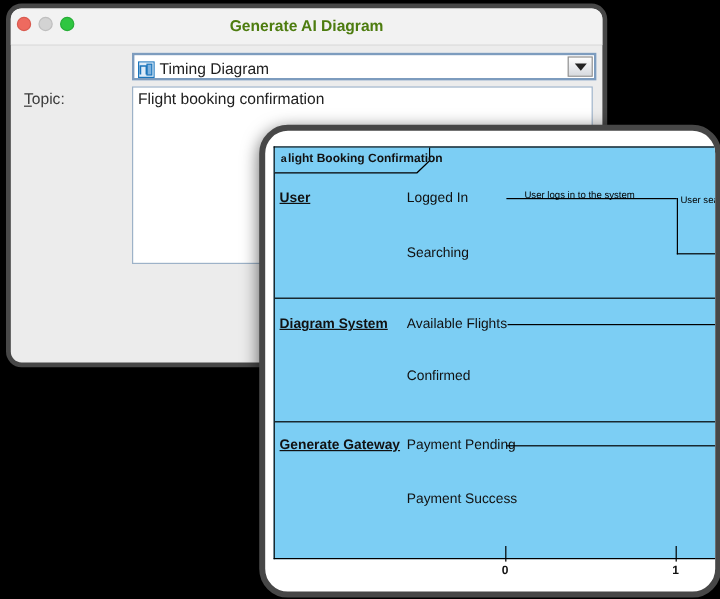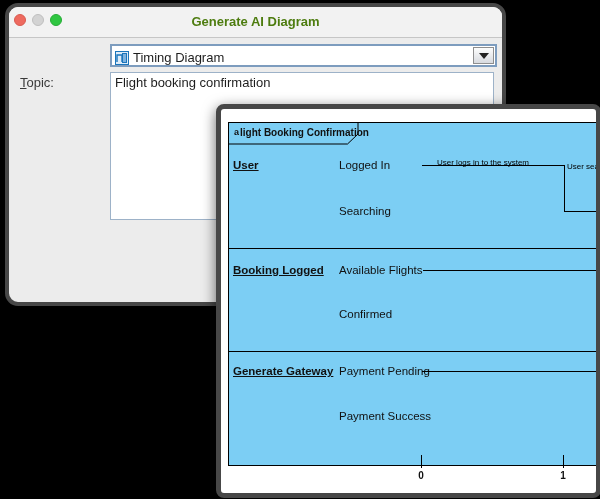--- a/index.html
+++ b/index.html
@@ -33,21 +33,21 @@
         display:flex;align-items:center;justify-content:center;}
   .combo-arrow{width:0;height:0;border-left:5px solid transparent;border-right:5px solid transparent;
         border-top:6px solid #222;}
 
   .topic-area{position:absolute;left:101px;top:65px;width:384px;height:148px;box-sizing:border-box;
         background:#fff;border:1px solid #9DB2C8;resize:none;outline:none;
         font-family:"Liberation Sans", sans-serif;font-size:13px;color:#1d1d1d;padding:2px 4px;}
 
   
   .win2{position:absolute;left:216px;top:104px;width:385px;height:394px;background:#fff;
-        border:5px solid #474747;border-radius:8px;box-sizing:border-box;overflow:hidden;
+        border:5px solid #474747;border-radius:24px;box-sizing:border-box;overflow:hidden;
         box-shadow:0 4px 14px rgba(0,0,0,.6);}
   .canvas{position:absolute;left:7px;top:13px;width:368px;height:344px;background:#7CCEF4;
         border:1px solid #000;border-right:none;box-sizing:border-box;overflow:hidden;}
 
   .tab{position:absolute;left:-1px;top:-1px;width:131px;height:23px;}
   .tab-label{position:absolute;left:5px;top:4px;font-size:10px;font-weight:bold;color:#111;white-space:nowrap;}
   .tab-icon{font-size:9px;vertical-align:top;font-weight:bold;margin-right:1px;}
 
   .lname{position:absolute;left:4px;transform:translateY(-50%);font-size:11.5px;font-weight:bold;
         text-decoration:underline;color:#111;white-space:nowrap;}
@@ -104,21 +104,21 @@
       <div class="lstate" style="top:42px">Logged In</div>
       <div class="lstate" style="top:88px">Searching</div>
       <div class="hline" style="left:193px;top:42px;width:142px"></div>
       <div class="vline" style="left:335px;top:42px;height:47px"></div>
       <div class="hline" style="left:335px;top:88px;width:33px"></div>
       <div class="ann" style="left:208px;top:35px">User logs in to the system</div>
       <div class="ann" style="left:338px;top:39px">User sea</div>
 
       <div class="sep" style="top:125px"></div>
 
-      <div class="lname" style="top:147px">Booking Logged</div>
+      <div class="lname" style="top:147px">Diagram System</div>
       <div class="lstate" style="top:147px">Available Flights</div>
       <div class="lstate" style="top:191px">Confirmed</div>
       <div class="hline" style="left:194px;top:147px;width:174px"></div>
 
       <div class="sep" style="top:228px"></div>
 
       <div class="lname" style="top:248px">Generate Gateway</div>
       <div class="lstate" style="top:248px">Payment Pending</div>
       <div class="lstate" style="top:293px">Payment Success</div>
       <div class="hline" style="left:193px;top:248px;width:175px"></div>

